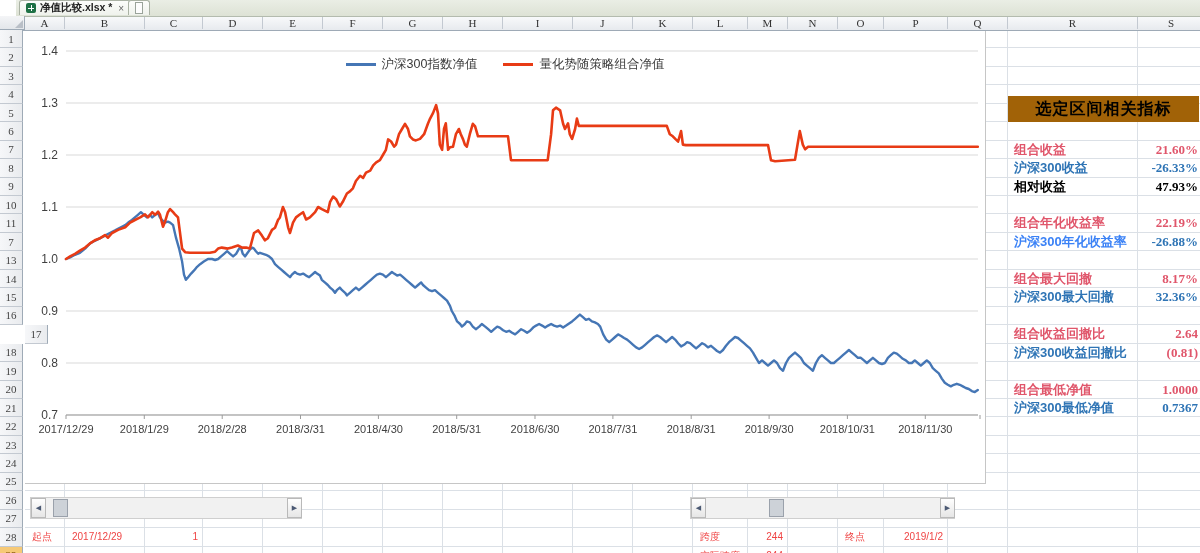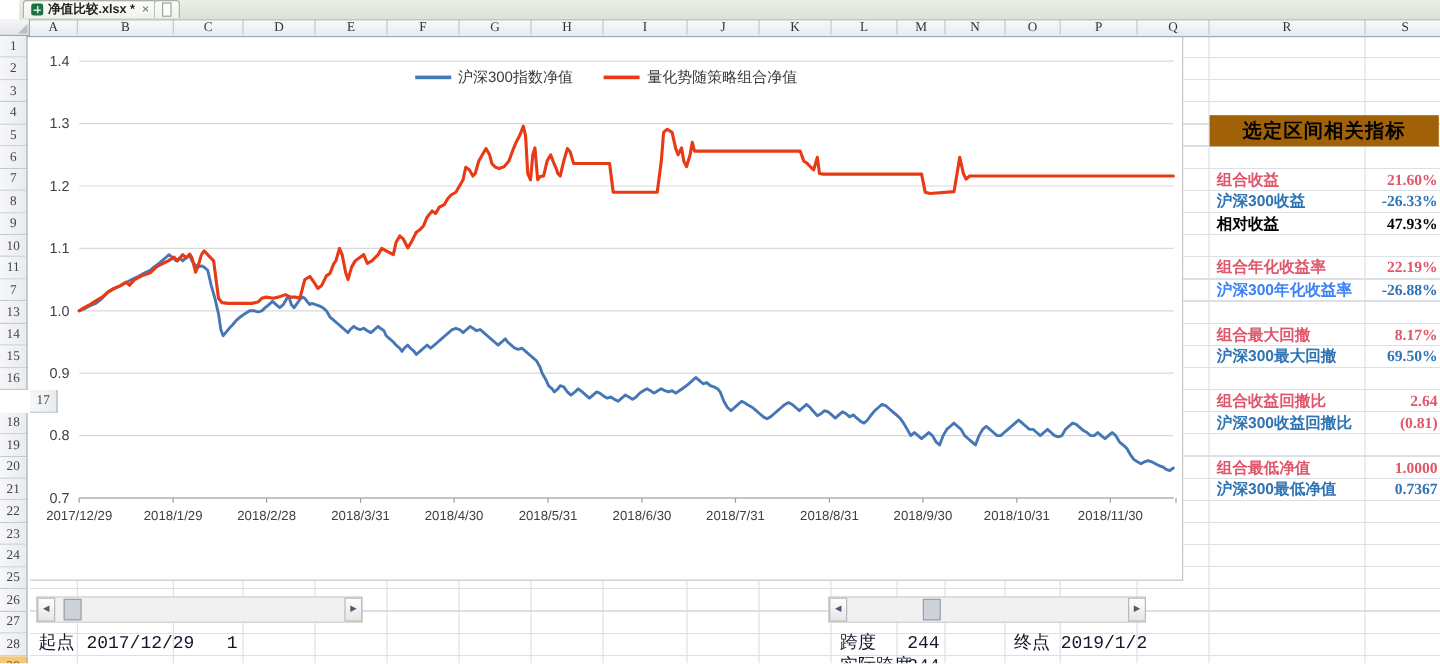--- a/index.html
+++ b/index.html
@@ -47,22 +47,22 @@
   .legend-line{width:30px;height:3px;}
   
   .panel-title{position:absolute;left:1008px;top:96px;width:191px;height:26px;background:#a16207;z-index:3;
         font-size:16px;font-weight:bold;color:#000;letter-spacing:1px;
         display:flex;align-items:center;justify-content:center;}
   .metric-row{position:absolute;left:1008px;width:192px;height:18px;z-index:3;font-weight:bold;}
   .metric-label{position:absolute;left:6px;top:0;font-size:13px;line-height:18px;white-space:nowrap;}
   .metric-value{position:absolute;left:130px;width:60px;top:0;text-align:right;font-size:13px;line-height:18px;
         font-family:"Liberation Serif",serif;}
   
-  .sheet-cell{position:absolute;height:18px;z-index:3;font-size:15px;line-height:18px;color:#0f172a;
-        box-sizing:border-box;white-space:nowrap;font-family:Liberation Mono, monospace;}
+  .sheet-cell{position:absolute;height:18px;z-index:3;font-size:10px;line-height:18px;color:#ef4444;
+        box-sizing:border-box;white-space:nowrap;}
   
   .sb{position:absolute;top:497px;height:22px;background:#f1f1f1;border:1px solid #cfcfcf;z-index:3;box-sizing:border-box;}
   .sb-btn{position:absolute;top:0;width:15px;height:20px;background:linear-gradient(#fefefe,#e6e6e6);
         border:1px solid #b9b9b9;box-sizing:border-box;color:#4c5a74;font-size:7px;line-height:18px;text-align:center;cursor:pointer;}
   .sb-thumb{position:absolute;top:1px;width:15px;height:18px;background:#cdd2d8;border:1px solid #9aa1ab;box-sizing:border-box;cursor:grab;}
 </style>
 </head>
 <body>
 
 <div id="app">
@@ -232,21 +232,21 @@
     <div class="metric-row" style="top: 232.928px;">
       <span class="metric-label" style="color: #3b82f6;">沪深300年化收益率</span>
       <span class="metric-value" style="color: rgb(46, 116, 181);">-26.88%</span>
     </div>
     <div class="metric-row" style="top: 269.824px;">
       <span class="metric-label" style="color: rgb(224, 86, 107);">组合最大回撤</span>
       <span class="metric-value" style="color: rgb(224, 86, 107);">8.17%</span>
     </div>
     <div class="metric-row" style="top: 288.272px;">
       <span class="metric-label" style="color: rgb(46, 116, 181);">沪深300最大回撤</span>
-      <span class="metric-value" style="color: rgb(46, 116, 181);">69.50%</span>
+      <span class="metric-value" style="color: rgb(46, 116, 181);">32.36%</span>
     </div>
     <div class="metric-row" style="top: 325.168px;">
       <span class="metric-label" style="color: rgb(224, 86, 107);">组合收益回撤比</span>
       <span class="metric-value" style="color: rgb(224, 86, 107);">2.64</span>
     </div>
     <div class="metric-row" style="top: 343.616px;">
       <span class="metric-label" style="color: rgb(46, 116, 181);">沪深300收益回撤比</span>
       <span class="metric-value" style="color: rgb(224, 86, 107);">(0.81)</span>
     </div>
     <div class="metric-row" style="top: 380.512px;">

